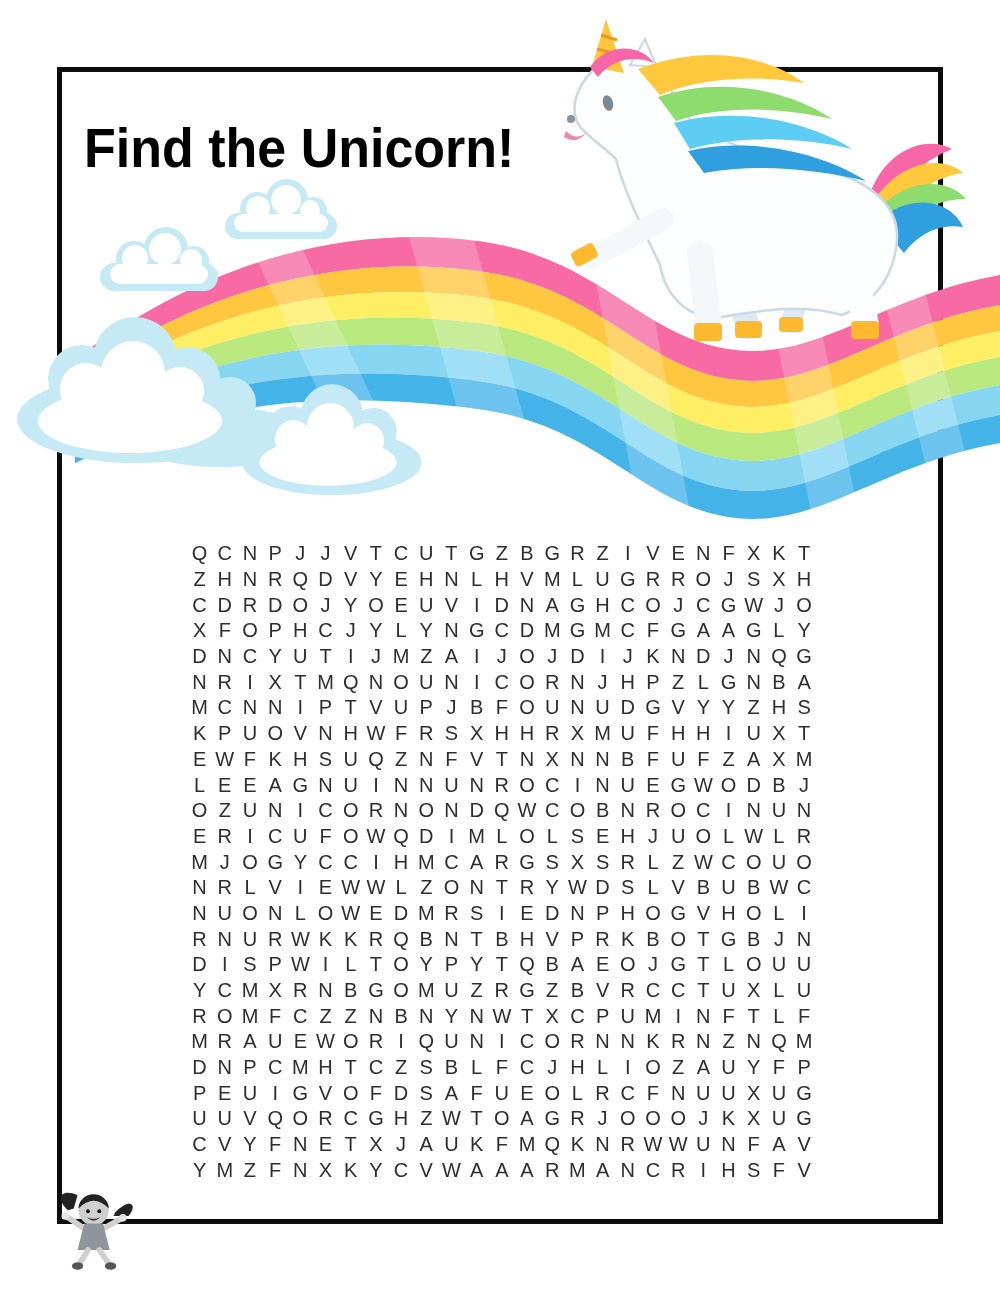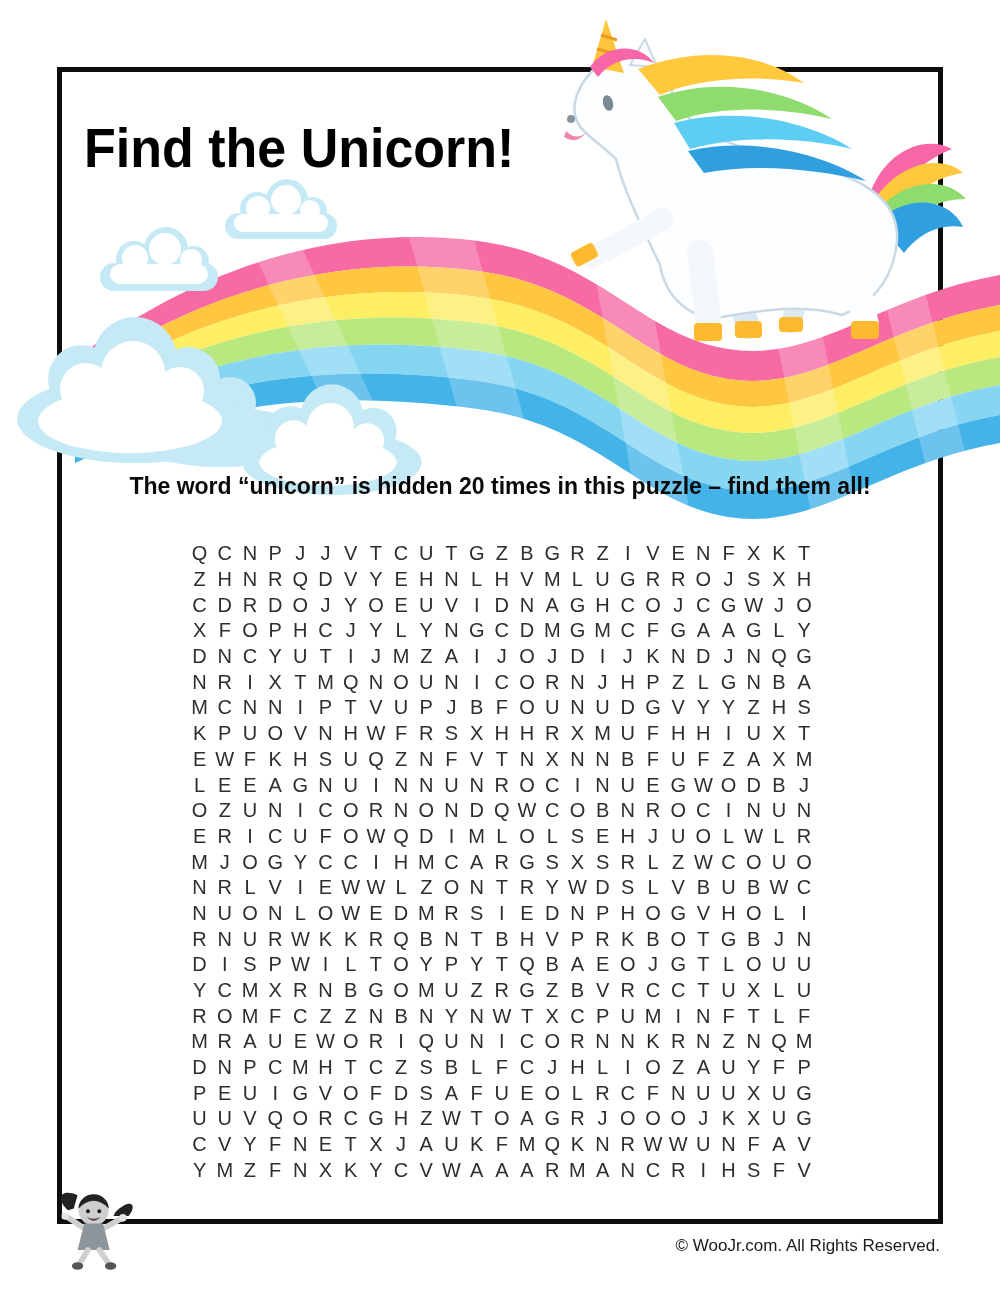--- a/index.html
+++ b/index.html
@@ -181,21 +181,20 @@
       </g>
 
       <ellipse cx="608" cy="96" rx="5" ry="8" transform="rotate(-14 608 96)" fill="#7b8b96"></ellipse>
       <circle cx="571" cy="112" r="4" fill="#8a949c"></circle>
       <path d="M 566,124 Q 576,134 586,126 Q 576,138 564,130 Z" fill="#ef86ab"></path>
     </g>
   </svg>
 
   <div class="title">Find the Unicorn!</div>
 
-  <div class="subtitle">The word “unicorn” is hidden 20 times in this puzzle – find them all!</div>
 
   <div class="letter-grid" id="letter-grid">
       <span class="cell">Q</span>
       <span class="cell">C</span>
       <span class="cell">N</span>
       <span class="cell">P</span>
       <span class="cell">J</span>
       <span class="cell">J</span>
       <span class="cell">V</span>
       <span class="cell">T</span>
@@ -834,15 +833,14 @@
     <path d="M 36,31 Q 43,39 50,31 Q 43,35 36,31 Z" fill="#4a3a38"></path>
     <path d="M 33,38 L 53,38 L 60,66 L 26,66 Z" fill="#8f969b"></path>
     <g stroke-linecap="round">
       <path d="M 37,66 L 29,79" stroke="#cfcfcf" stroke-width="6" fill="none"></path>
       <path d="M 49,66 L 58,79" stroke="#cfcfcf" stroke-width="6" fill="none"></path>
     </g>
     <ellipse cx="26" cy="83" rx="6" ry="4" fill="#555"></ellipse>
     <ellipse cx="61" cy="83" rx="6" ry="4" fill="#555"></ellipse>
   </svg>
 
-  <div class="footer">© WooJr.com. All Rights Reserved.</div>
 
 </div>
 
 </body></html>

